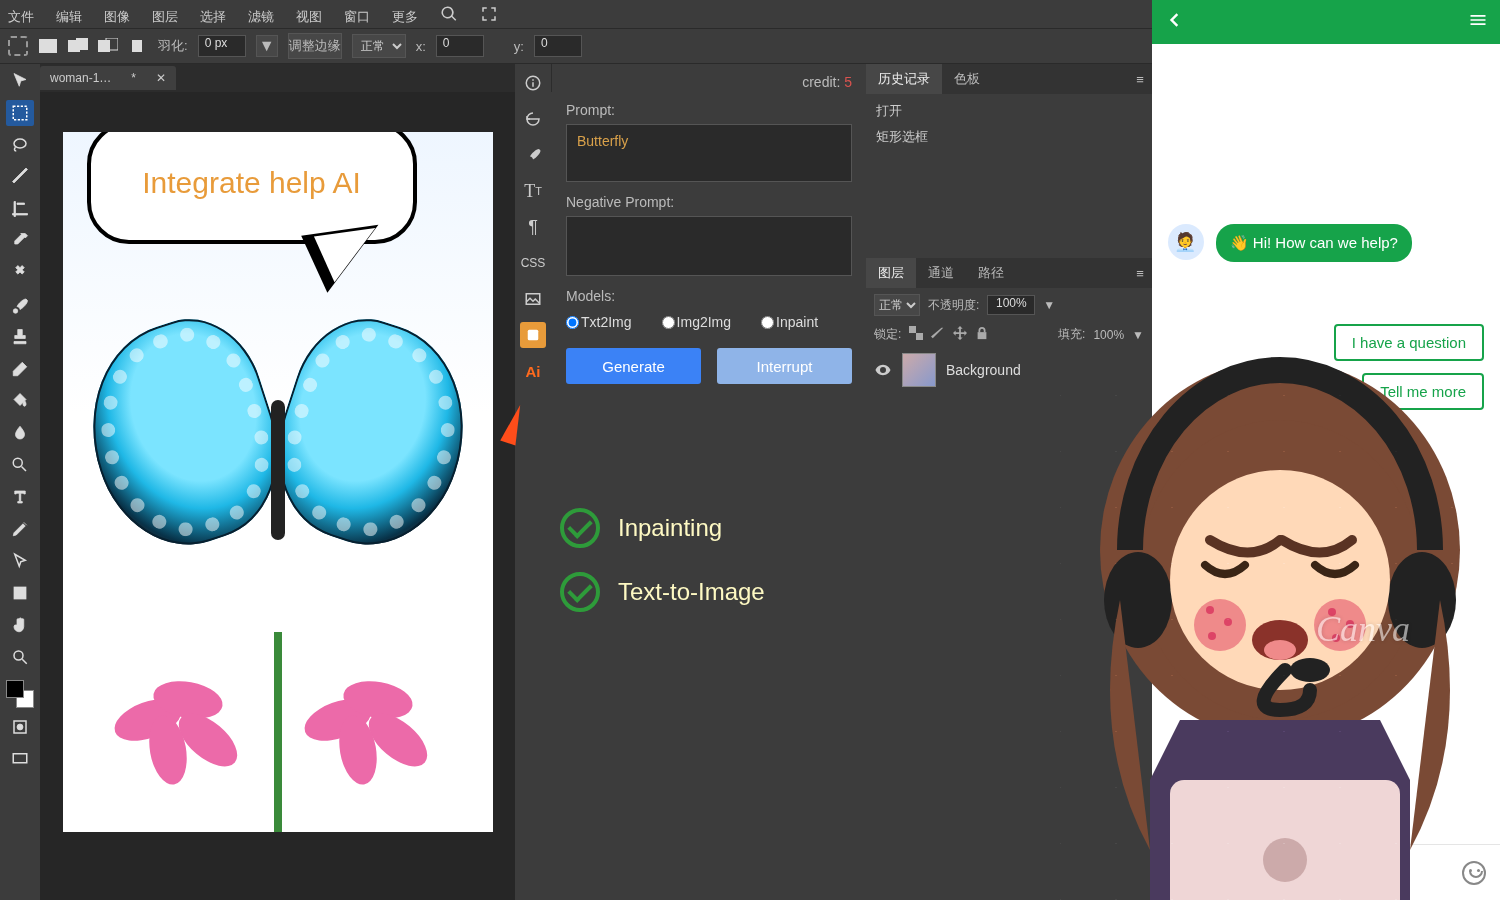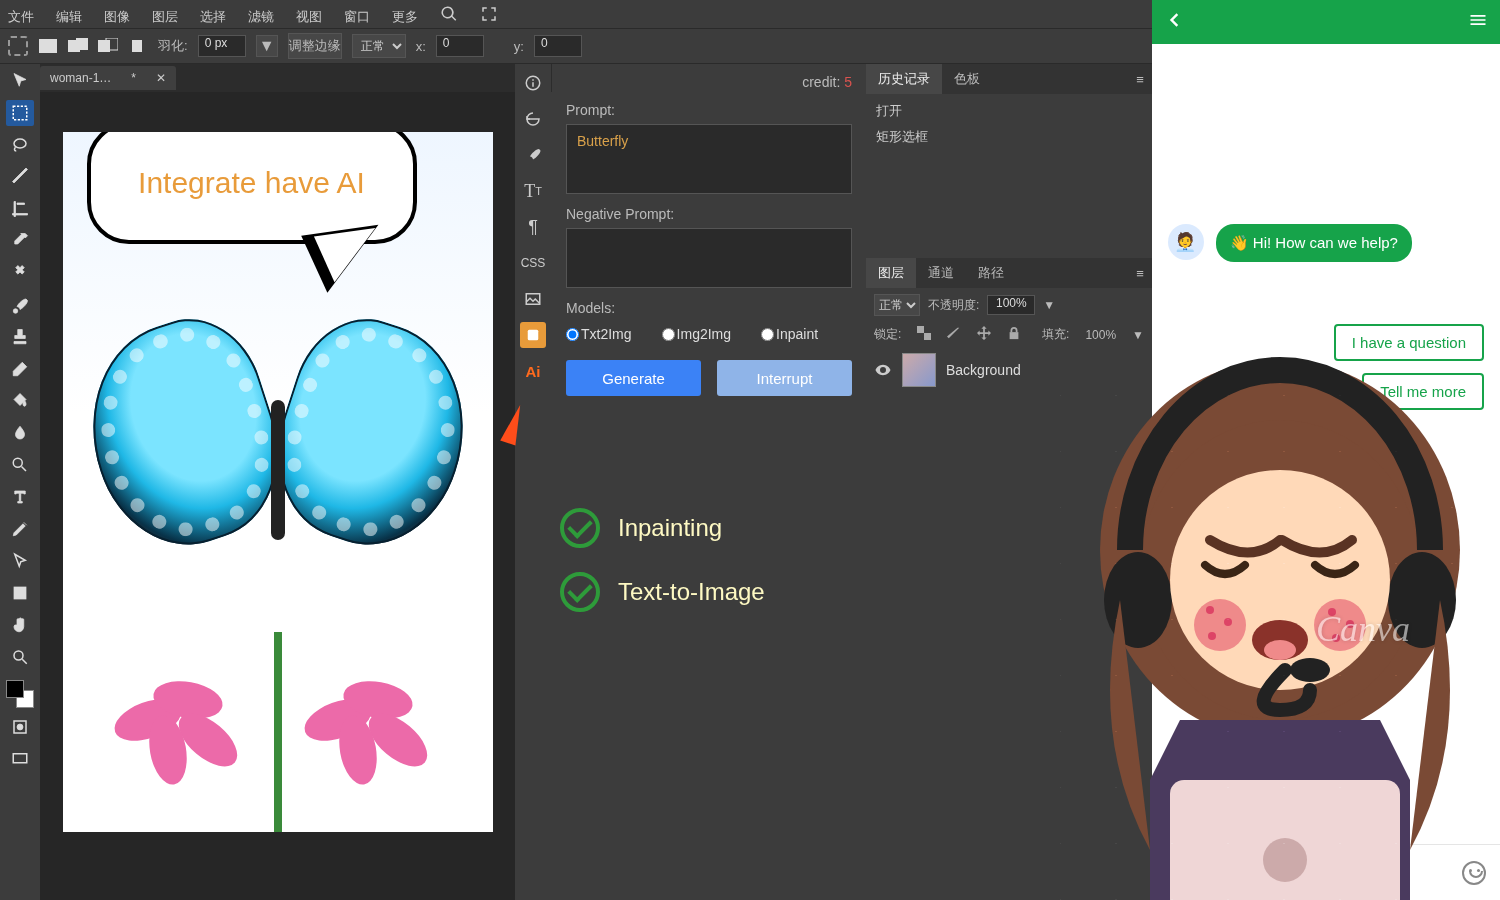--- a/index.html
+++ b/index.html
@@ -64,21 +64,21 @@
 .vstrip .vitem.active { background:#e89b3a; color:#fff; }
 .vstrip .vitem.ai { color:#ff6a1d; font-weight:bold; font-size:15px; }
 .vstrip svg{width:18px;height:18px;fill:#ccc;}
 .arrow-up { position:absolute; left:506px; top:404px; width:0;height:0;border-left:8px solid transparent;border-right:8px solid transparent;border-bottom:40px solid #ff4d1a; transform:rotate(18deg); z-index:6;}
 
 
 .ai-panel { position:absolute; left:552px; top:64px; width:314px; background:#3c3c3c; padding:10px 14px 20px; color:#bbb; font-size:14px; }
 .ai-panel .credit { text-align:right; font-size:14px; color:#bbb; }
 .ai-panel .credit .val { color:#d9534f; }
 .ai-panel label { display:block; margin:12px 0 6px; }
-.ai-panel textarea,.ai-panel .prompt-val { width:100%; height:70px; background:#2a2a2a; border:1px solid #555; color:#d9a14a; padding:8px 10px; font-size:14px; resize:none; }
+.ai-panel textarea,.ai-panel .prompt-val { width:100%; height:58px; background:#2a2a2a; border:1px solid #555; color:#d9a14a; padding:8px 10px; font-size:14px; resize:none; }
 .ai-panel .neg { height:60px; color:#ccc; }
 .ai-panel .radios { display:flex; gap:30px; margin-top:10px; align-items:center;}
 .ai-panel .radios label { margin:0; color:#ddd; font-size:14px; display:flex; align-items:center; gap:2px;}
 .ai-panel .btns { display:flex; gap:16px; margin-top:18px; }
 .ai-panel button { flex:1; height:36px; border:none; border-radius:3px; color:#fff; font-size:15px; cursor:pointer; }
 .btn-gen { background:#3b82f6; }
 .btn-int { background:#8fb4e8; }
 
 
 .history-panel { position:absolute; left:866px; top:64px; width:286px; background:#3c3c3c; }
@@ -86,21 +86,21 @@
 .panel-tabs .ptab { padding:0 12px; height:100%; display:flex; align-items:center; cursor:pointer; }
 .panel-tabs .ptab.active { background:#474747; color:#eee; }
 .panel-tabs .ptail { margin-left:auto; width:24px;height:24px;display:flex;align-items:center;justify-content:center;cursor:pointer; }
 .hist-body { padding:4px 8px 10px; color:#ccc; font-size:13px; }
 .hist-item { padding:4px 2px; cursor:pointer; }
 .layers-panel { position:absolute; left:866px; top:258px; width:286px; background:#3c3c3c; }
 .layer-opts { display:flex; align-items:center; gap:8px; padding:6px 8px; font-size:12px; color:#bbb; }
 .layer-opts select { background:#474747;color:#ccc;border:1px solid #555;height:22px;font-size:12px;}
 .layer-opts .lbl { font-size:12px; }
 .layer-opts .pct { background:#2a2a2a;color:#ddd;border:1px solid #555;height:20px;width:48px;font-size:12px;text-align:center;}
-.layer-lock-row { display:flex; align-items:center; gap:16px; padding:4px 8px; color:#bbb; font-size:12px;}
+.layer-lock-row { display:flex; align-items:center; gap:8px; padding:4px 8px; color:#bbb; font-size:12px;}
 .layer-lock-row svg{width:14px;height:14px;fill:#bbb;}
 .layer-row { display:flex; align-items:center; gap:10px; padding:6px 8px; color:#ddd; font-size:14px; }
 .layer-row .eye { width:18px;height:18px;cursor:pointer; }
 .layer-row .thumb { width:34px;height:34px;background:linear-gradient(135deg,#caa,#89c);border:1px solid #888; }
 
 
 .features { position:absolute; left:560px; top:508px; display:flex; flex-direction:column; gap:24px; z-index:8; }
 .features .feat { display:flex; align-items:center; gap:18px; }
 .features .chk { width:40px;height:40px;border:4px solid #2e9b3a;border-radius:50%;display:flex;align-items:center;justify-content:center; }
 .features .chk::after{content:"";width:18px;height:10px;border-left:4px solid #2e9b3a;border-bottom:4px solid #2e9b3a;transform:rotate(-45deg);margin-top:-4px;}
@@ -321,21 +321,21 @@
         <div class="petal" style="left:50px;top:10px;transform:rotate(10deg)"></div>
         <div class="petal" style="left:70px;top:50px;transform:rotate(40deg)"></div>
         <div class="petal" style="left:30px;top:60px;transform:rotate(80deg)"></div>
      </div>
      <div class="butterfly">
         <div class="bwing left"></div>
         <div class="bwing right"></div>
         <div class="bbody"></div>
      </div>
      <div class="speech">
-        <div class="bubble"><span>Integrate have AI</span></div>
+        <div class="bubble"><span>Integrate help AI</span></div>
         <div class="tail"></div>
         <div class="tail-inner"></div>
      </div>
   </div>
 </div>
 
 <div class="vstrip">
   <div class="vitem">
       <svg viewBox="0 0 24 24">
         <circle cx="12" cy="12" r="9" fill="none" stroke="#ccc" stroke-width="2"></circle>

